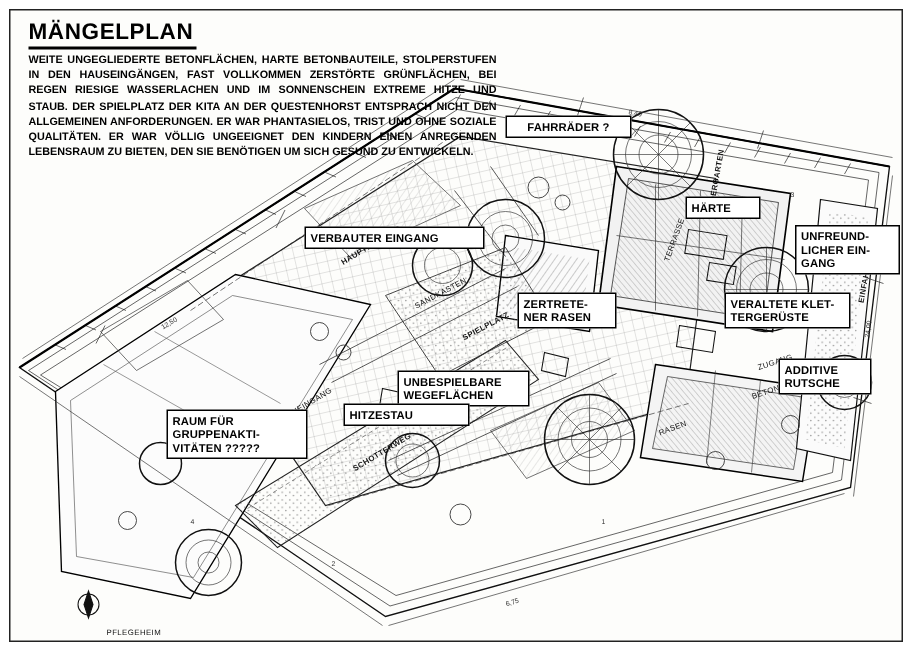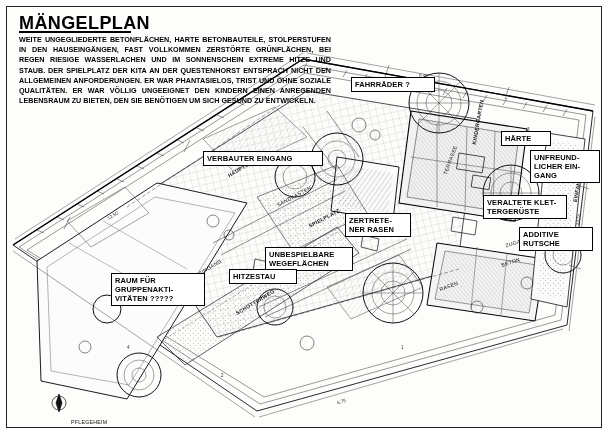--- a/index.html
+++ b/index.html
@@ -30,21 +30,21 @@
     line-height:1.22;
     letter-spacing:.1px;
     padding:2px 3px;
     box-sizing:border-box;
     text-transform:uppercase;
     z-index:6;
   }
   
   #title{
     position:absolute;left:12px;top:6px;
-    font-size:18px;font-weight:bold;letter-spacing:.4px;
+    font-size:15px;font-weight:bold;letter-spacing:.4px;
     color:#000;z-index:8;
   }
   #titlerule{
     position:absolute;left:12px;top:24px;width:112px;height:2px;background:#000;z-index:8;
   }
   
   #intro{
     position:absolute;left:12px;top:28px;width:312px;
     font-size:7.2px;line-height:1.42;font-weight:bold;
     text-transform:uppercase;color:#000;z-index:8;
@@ -260,44 +260,44 @@
     <div class="dim" style="left:330px;top:392px;transform:rotate(-16deg);">6,75</div>
     <div class="dim" style="left:394px;top:338px;">1</div>
     <div class="dim" style="left:214px;top:366px;">2</div>
     <div class="dim" style="left:520px;top:120px;">3</div>
     <div class="dim" style="left:120px;top:338px;">4</div>
 
     <div id="title">MÄNGELPLAN</div>
     <div id="titlerule"></div>
     <div id="intro">WEITE UNGEGLIEDERTE BETONFLÄCHEN, HARTE BETONBAUTEILE, STOLPERSTUFEN IN DEN HAUSEINGÄNGEN, FAST VOLLKOMMEN ZERSTÖRTE GRÜNFLÄCHEN, BEI REGEN RIESIGE WASSERLACHEN UND IM SONNENSCHEIN EXTREME HITZE UND STAUB. DER SPIELPLATZ DER KITA AN DER QUESTENHORST ENTSPRACH NICHT DEN ALLGEMEINEN ANFORDERUNGEN. ER WAR PHANTASIELOS, TRIST UND OHNE SOZIALE QUALITÄTEN. ER WAR VÖLLIG UNGEEIGNET DEN KINDERN EINEN ANREGENDEN LEBENSRAUM ZU BIETEN, DEN SIE BENÖTIGEN UM SICH GESUND ZU ENTWICKELN.</div>
 
-    <div class="lbl" style="left:344px;top:70px;width:84px;">FAHRRÄDER ?</div>
-
-    <div class="lbl" style="left:450px;top:124px;width:50px;margin-left:44px;">HÄRTE</div>
+    <div class="lbl" style="left:330px;top:70px;width:84px;text-align:center;">FAHRRÄDER ?</div>
+
+    <div class="lbl" style="left:450px;top:124px;width:50px;">HÄRTE</div>
 
     <div class="lbl" style="left:523px;top:110px;width:70px;white-space:pre-line;margin-top:33px;">UNFREUND-
 LICHER EIN-
 GANG</div>
 
     <div class="lbl" style="left:196px;top:116px;width:120px;margin-top:28px;">VERBAUTER EINGANG</div>
 
 
-    <div class="lbl" style="left:338px;top:188px;width:66px;white-space:pre-line;margin-top:18px;">ZERTRETE-
+    <div class="lbl" style="left:338px;top:188px;width:66px;white-space:pre-line;">ZERTRETE-
 NER RASEN</div>
 
     <div class="lbl" style="left:476px;top:188px;width:84px;white-space:pre-line;">VERALTETE KLET-
 TERGERÜSTE</div>
 
     <div class="lbl" style="left:258px;top:240px;width:88px;white-space:pre-line;">UNBESPIELBARE
 WEGEFLÄCHEN</div>
 
-    <div class="lbl" style="left:512px;top:220px;width:74px;white-space:pre-line;">ADDITIVE
+    <div class="lbl" style="left:512px;top:232px;width:62px;white-space:pre-line;">ADDITIVE
 RUTSCHE</div>
 
     <div class="lbl" style="left:104px;top:266px;width:94px;white-space:pre-line;">RAUM FÜR
 GRUPPENAKTI-
 VITÄTEN ?????</div>
 
-    <div class="lbl" style="left:222px;top:262px;width:68px;">HITZESTAU</div>
+    <div class="lbl" style="left:222px;top:262px;width:84px;">HITZESTAU</div>
 
 
   </div>
 </div>
 
 </body></html>

